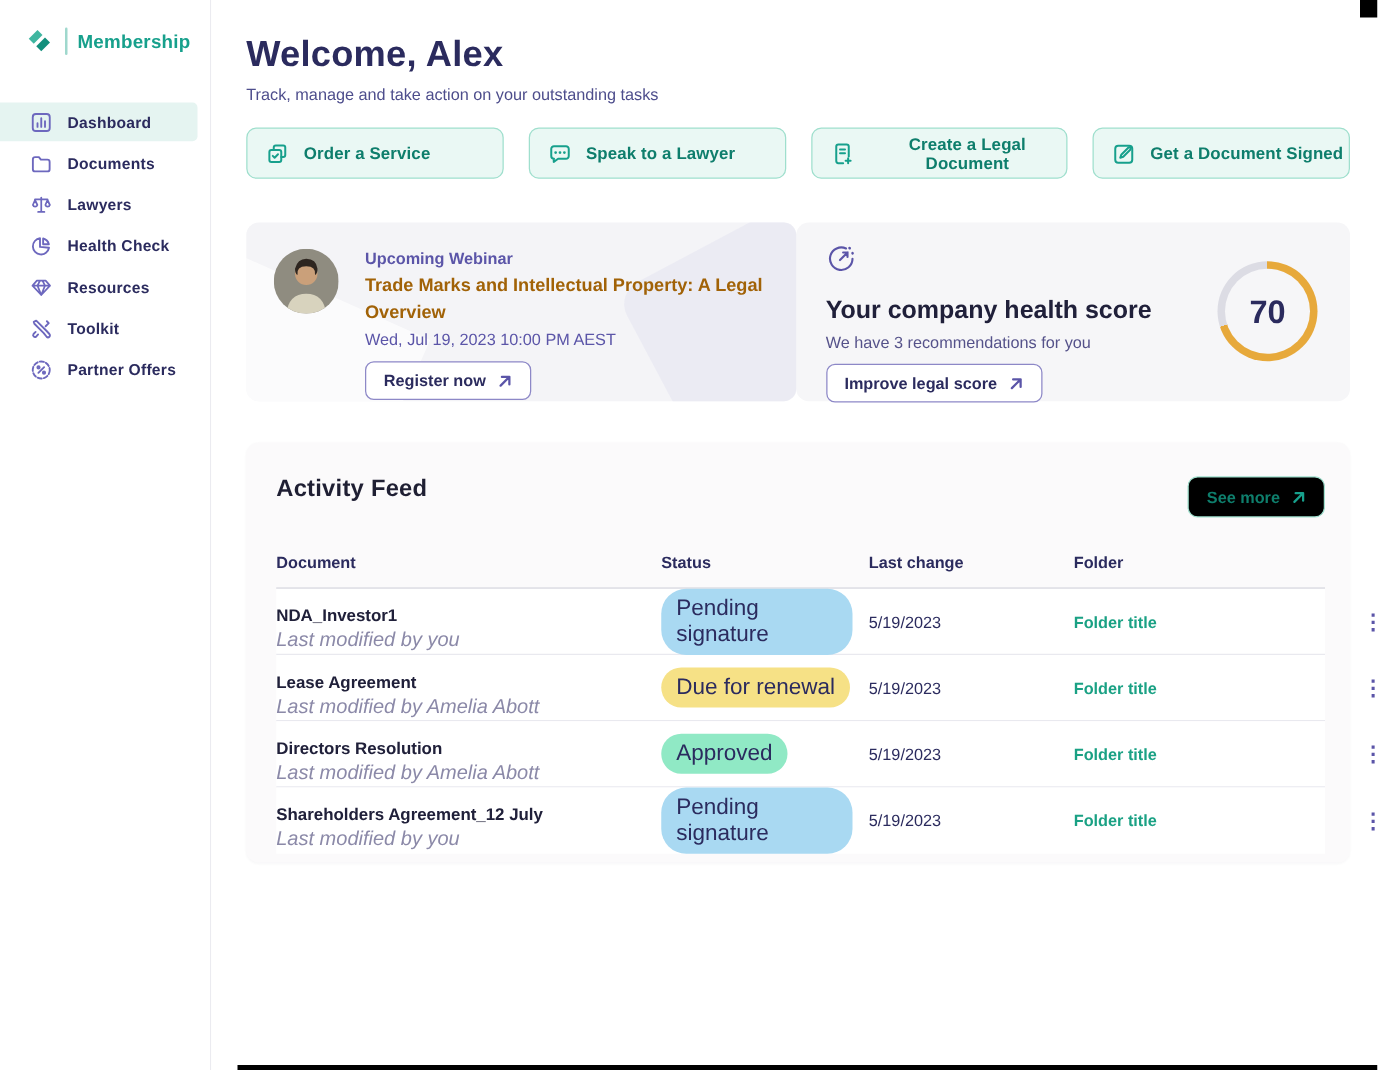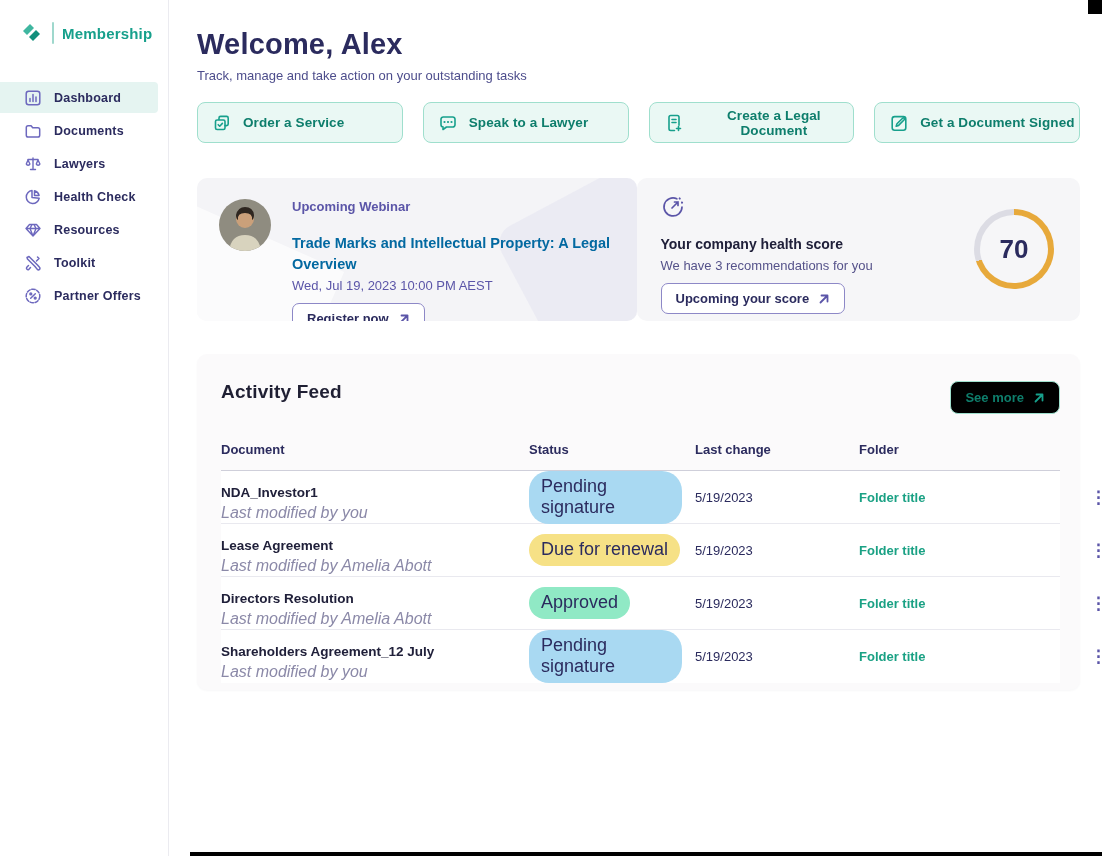--- a/index.html
+++ b/index.html
@@ -48,30 +48,30 @@
   .webinar-card { background:#f4f4f7; position:relative; overflow:hidden;
     padding:21px 24px 0 22px; display:flex; gap:21px; }
   .webinar-shape1 { position:absolute; left:-46px; bottom:-60px; width:170px; height:150px;
     background:rgba(255,255,255,.65); transform:rotate(24deg); }
   .webinar-shape2 { position:absolute; right:-60px; top:6px; width:170px; height:190px;
     background:rgba(228,228,240,.55); transform:rotate(-28deg); border-radius:20px; }
   .avatar { width:52px; height:52px; border-radius:50%; overflow:hidden; flex:none;
     position:relative; z-index:1; }
   .webinar-body { position:relative; z-index:1; }
   .eyebrow { font-size:13px; font-weight:700; color:#5b55a8; }
-  .webinar-title { margin-top:19px; font-size:14.5px; font-weight:700; color:#0369a1;
+  .webinar-title { margin-top:5px; font-size:14.5px; font-weight:700; color:#a16207;
     line-height:1.45; max-width:330px; }
   .webinar-date { margin-top:3px; font-size:13px; color:#5b55a8; }
   .outline-btn { margin-top:10px; display:inline-flex; align-items:center; gap:9px;
     background:#fff; border:1px solid #8d88c7; border-radius:7px; padding:7px 14px;
     font-family:inherit; font-size:13px; font-weight:700; color:#2b2b5e; cursor:pointer; }
 
   .health-card { background:#f6f6f8; padding:17px 26px 0 24px; display:flex;
     justify-content:space-between; }
-  .health-title { margin-top:13px; font-size:14px; font-weight:700; color:#20203a; }
+  .health-title { margin-top:13px; font-size:20px; font-weight:700; color:#20203a; }
   .health-sub { margin-top:6px; font-size:13px; color:#55528a; }
   .score-ring { width:80px; height:80px; border-radius:50%; margin-top:14px;
     display:flex; align-items:center; justify-content:center; flex:none; }
   .score-ring-inner { width:68px; height:68px; border-radius:50%; background:#f6f6f8;
     display:flex; align-items:center; justify-content:center; }
   .score-value { font-size:26px; font-weight:700; color:#2b2b5e; }
 
   
   .activity-card { margin-top:33px; background:#fbfafb; border-radius:10px;
     padding:27px 20px 10px 24px; height:336px; box-shadow:0 1px 2px rgba(40,40,80,.04); }
@@ -265,21 +265,21 @@
           <svg width="24" height="24" viewBox="0 0 24 24" fill="none" stroke="#5b55a8" stroke-width="1.7" stroke-linecap="round">
             <path d="M21 12 a9 9 0 1 1 -5.2 -8.2"></path>
             <path d="M11 13 L17 7 M13.5 7 H17 V10.5"></path>
             <path d="M18.6 3.4 l.2 .2" stroke-width="2"></path>
             <path d="M21 7.5 l.1 .2" stroke-width="2"></path>
           </svg>
         </span>
         <div class="health-title">Your company health score</div>
         <div class="health-sub">We have 3 recommendations for you</div>
         <button class="outline-btn">
-          <span>Upcoming your score</span>
+          <span>Improve legal score</span>
           <span class="icon">
             <svg width="12" height="12" viewBox="0 0 12 12" fill="none" stroke="#5b55a8" stroke-width="1.8" stroke-linecap="round" stroke-linejoin="round">
               <path d="M2.5 9.5 L9.5 2.5 M3.5 2.5 H9.5 V8.5"></path>
             </svg>
           </span>
         </button>
       </div>
       <div class="score-ring" style="background: conic-gradient(rgb(231, 169, 59) 0%, rgb(231, 169, 59) 70%, rgb(220, 220, 228) 70%, rgb(220, 220, 228) 100%);">
         <div class="score-ring-inner">
           <span class="score-value">70</span>

